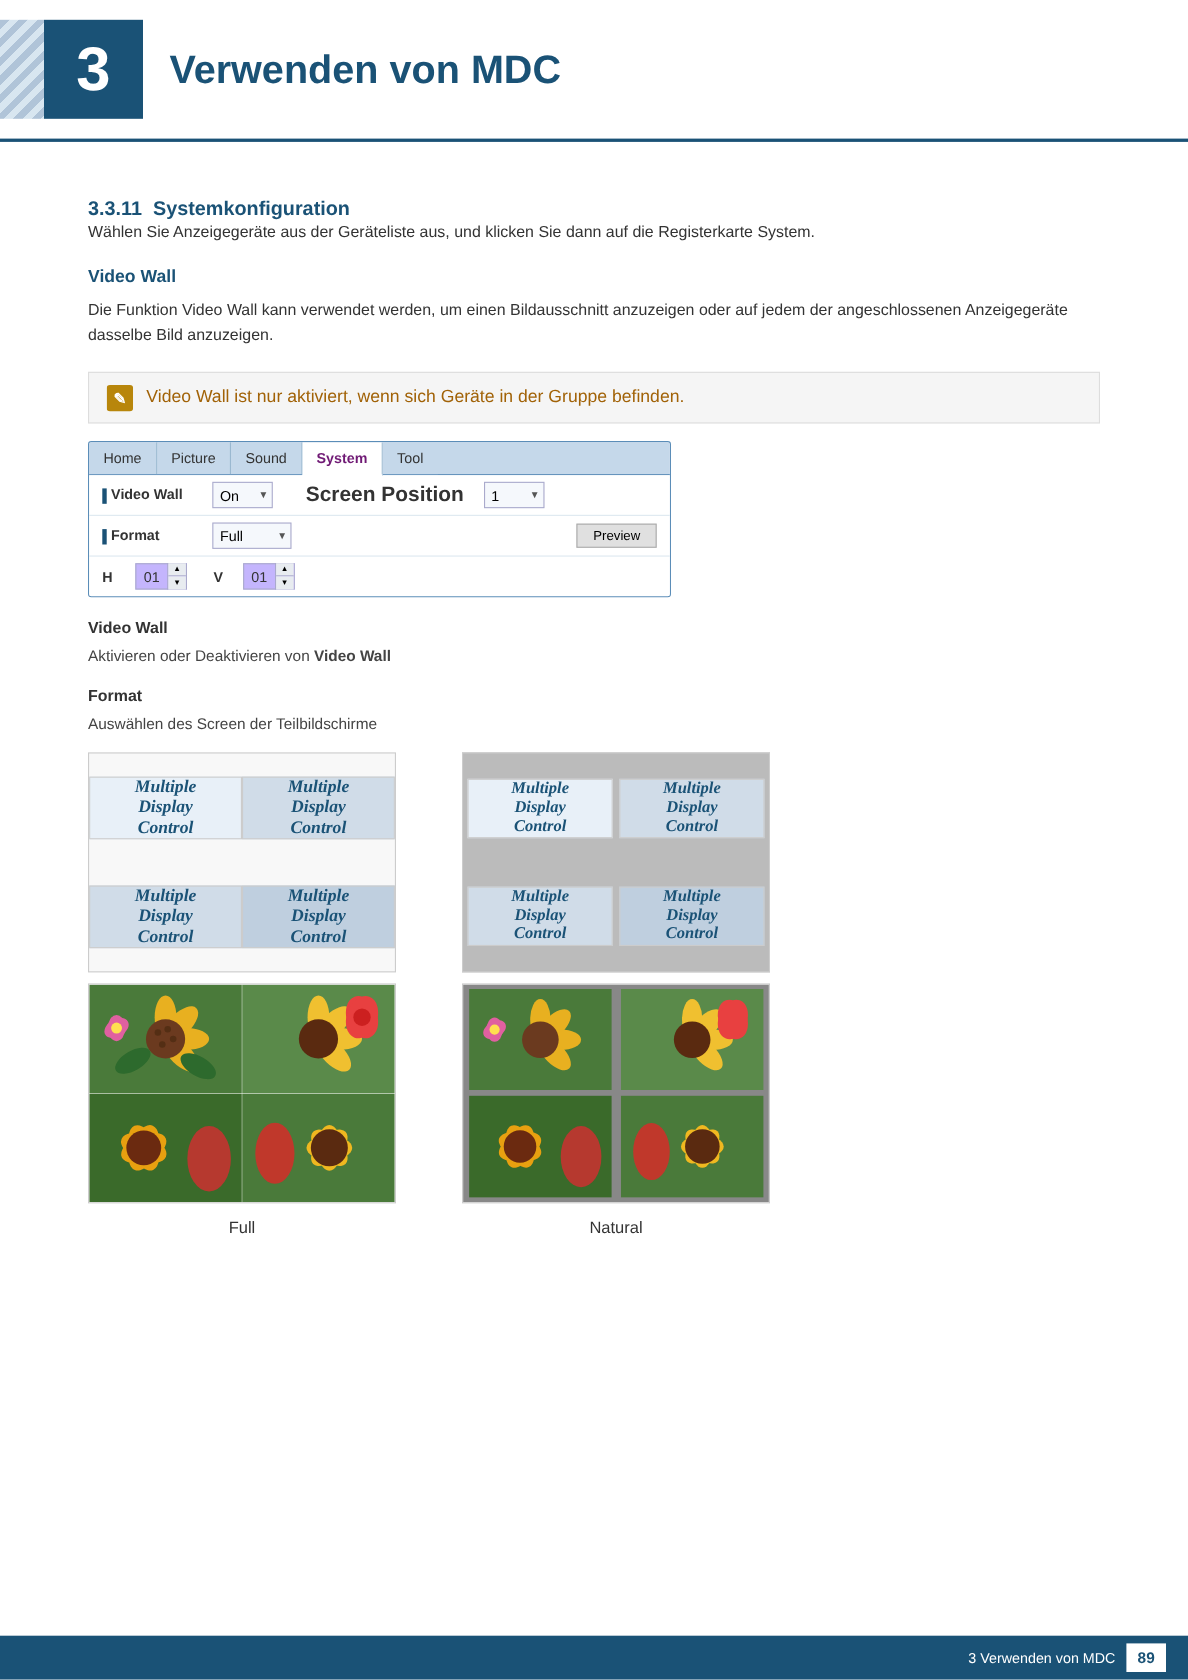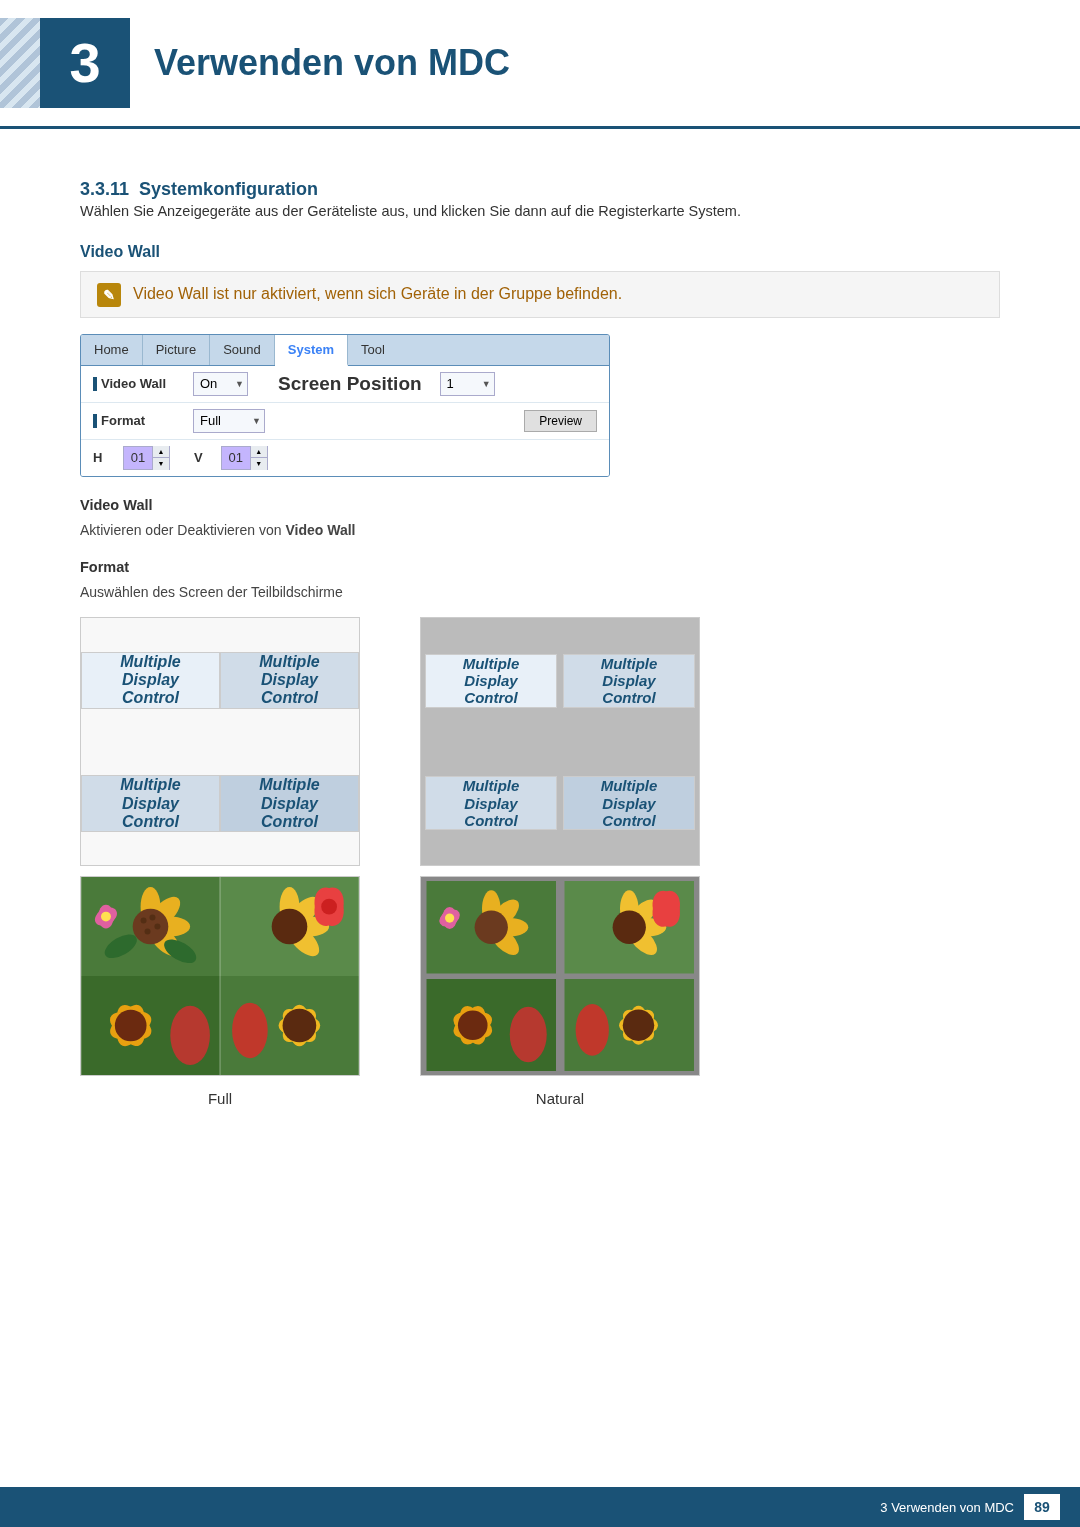--- a/index.html
+++ b/index.html
@@ -127,21 +127,21 @@
       padding: 7px 13px;
       font-size: 13px;
       color: #333;
       border-right: 1px solid #9ab8d0;
       cursor: pointer;
       background: #c5d8ea;
     }
     .tab.active {
       background: #fff;
       font-weight: bold;
-      color: #3b82f6;
+      color: #701a75;
       border-bottom: 2px solid #fff;
       margin-bottom: -1.5px;
     }
     .tab:last-child { border-right: none; }
 
     .panel-body {
       background: #fff;
       padding: 0;
     }
     .panel-row {
@@ -284,29 +284,30 @@
     .format-label {
       font-size: 15px;
       color: #333;
       text-align: center;
       margin-top: 6px;
     }
 
     
     .mdc-logo-box {
       width: 280px;
-      height: 249px;
+      height: 200px;
       border: 1.5px solid #ccc;
       background: #f8f8f8;
       display: flex;
       flex-direction: column;
       align-items: center;
       justify-content: center;
       position: relative;
       overflow: hidden;
+      font-family: Liberation Serif, serif;
     }
 
     
     .photo-grid-full {
       width: 280px;
       height: 200px;
       border: 1.5px solid #ccc;
       overflow: hidden;
       position: relative;
     }
@@ -360,20 +361,21 @@
 </div>
 
 <div class="content">
 
   <div class="section-heading">
     <span>3.3.11</span>&nbsp;&nbsp;<span>Systemkonfiguration</span>
   </div>
   <div class="section-desc">Wählen Sie Anzeigegeräte aus der Geräteliste aus, und klicken Sie dann auf die Registerkarte System.</div>
 
   <div class="sub-heading">Video Wall</div>
+  <div class="section-desc">Die Funktion Video Wall kann verwendet werden, um einen Bildausschnitt anzuzeigen oder auf jedem der angeschlossenen Anzeigegeräte dasselbe Bild anzuzeigen.</div>
 
   <div class="note-box">
     <svg class="note-icon" viewBox="0 0 24 24">
       <rect width="24" height="24" fill="#b8860b" rx="3"></rect>
       <text x="12" y="17" text-anchor="middle" font-size="14" fill="#fff" font-weight="bold">✎</text>
     </svg>
     <span class="note-text">Video Wall ist nur aktiviert, wenn sich Geräte in der Gruppe befinden.</span>
   </div>
 
   <div class="ui-panel">

